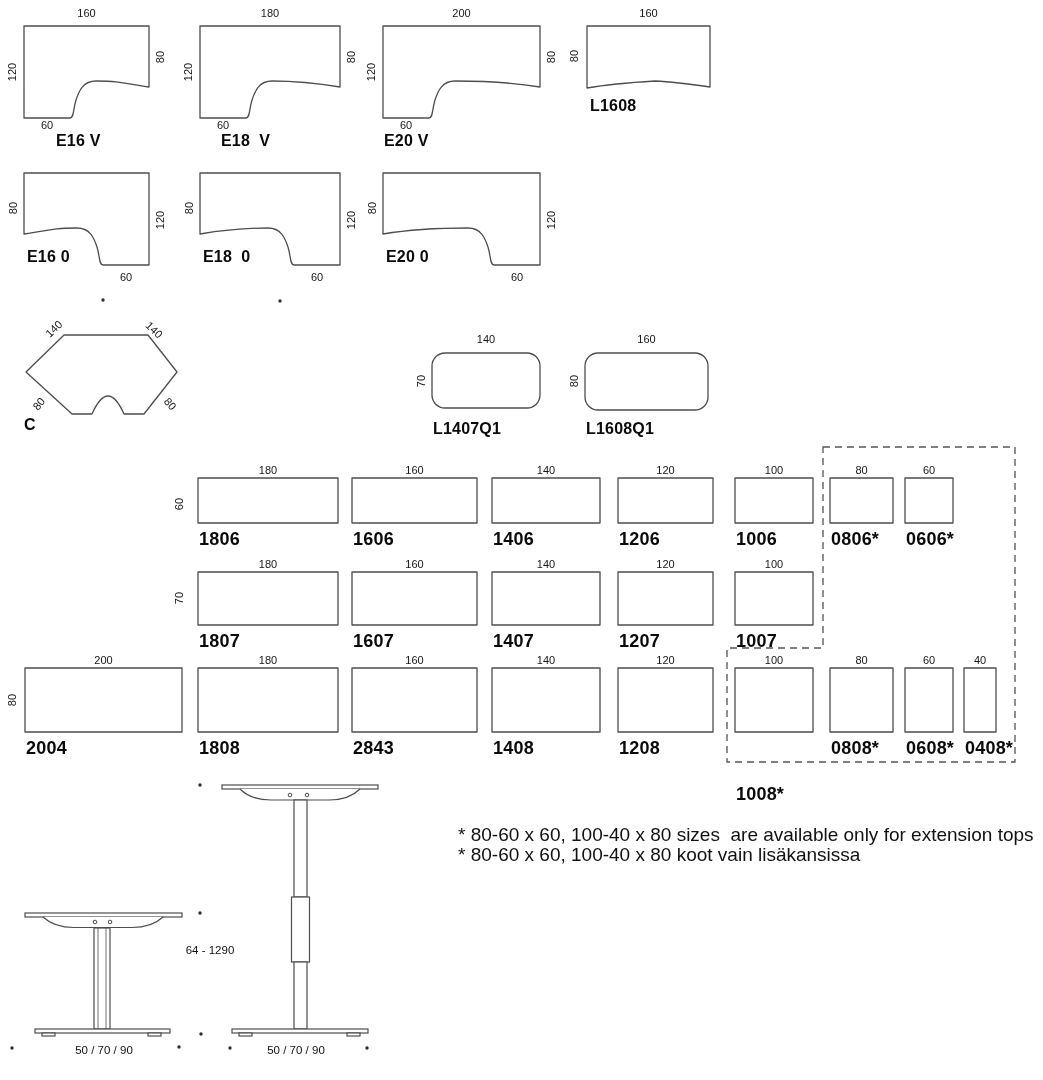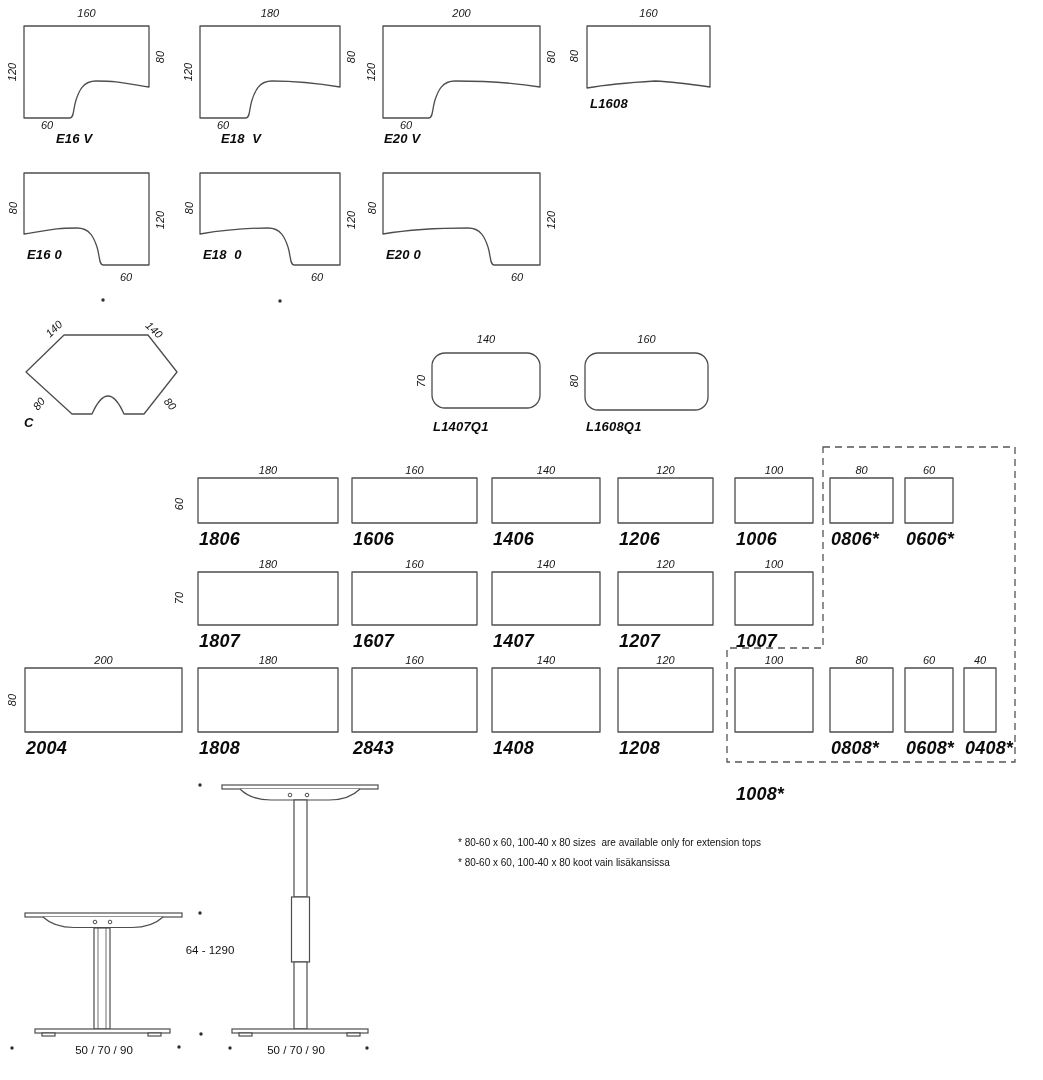--- a/index.html
+++ b/index.html
@@ -1,24 +1,24 @@
 <!DOCTYPE html>
 <html><head>
 <meta charset="utf-8">
 <style>
   html,body{margin:0;padding:0;background:#fff;}
   #stage{position:relative;width:1043px;height:1080px;background:#fff;overflow:hidden;
          font-family:"Liberation Sans",sans-serif;}
   #vec{position:absolute;left:0;top:0;}
-  #labels{position:absolute;left:0;top:0;width:1043px;height:1080px;font-style:italic;}
+  #labels{position:absolute;left:0;top:0;width:1043px;height:1080px;}
   .lbl{position:absolute;white-space:pre;color:#0a0a0a;line-height:1.15;}
   .dim{font-size:11px;color:#161616;}
   .code{font-size:18px;font-weight:700;letter-spacing:.2px;}
-  .codeL{font-size:13px;font-weight:700;letter-spacing:.2px;}
-  .note{font-size:10px;color:#111;margin-top:13px;}
+  .codeL{font-size:16px;font-weight:700;letter-spacing:.2px;}
+  .note{font-size:19px;color:#111;}
   .leglab{font-size:11.5px;color:#111;}
   .shape{fill:#fff;stroke:#4d4d4d;stroke-width:1.3;stroke-linejoin:round;}
   .thin{fill:#fff;stroke:#4d4d4d;stroke-width:1.2;}
   .ln{stroke:#4d4d4d;stroke-width:0.8;}
   .scr{fill:#fff;stroke:#4d4d4d;stroke-width:1;}
   .dashedreg{fill:none;stroke:#555;stroke-width:1.3;stroke-dasharray:7 5;}
   .dot{fill:#2e2e2e;}
 </style>
 </head>
 <body>

